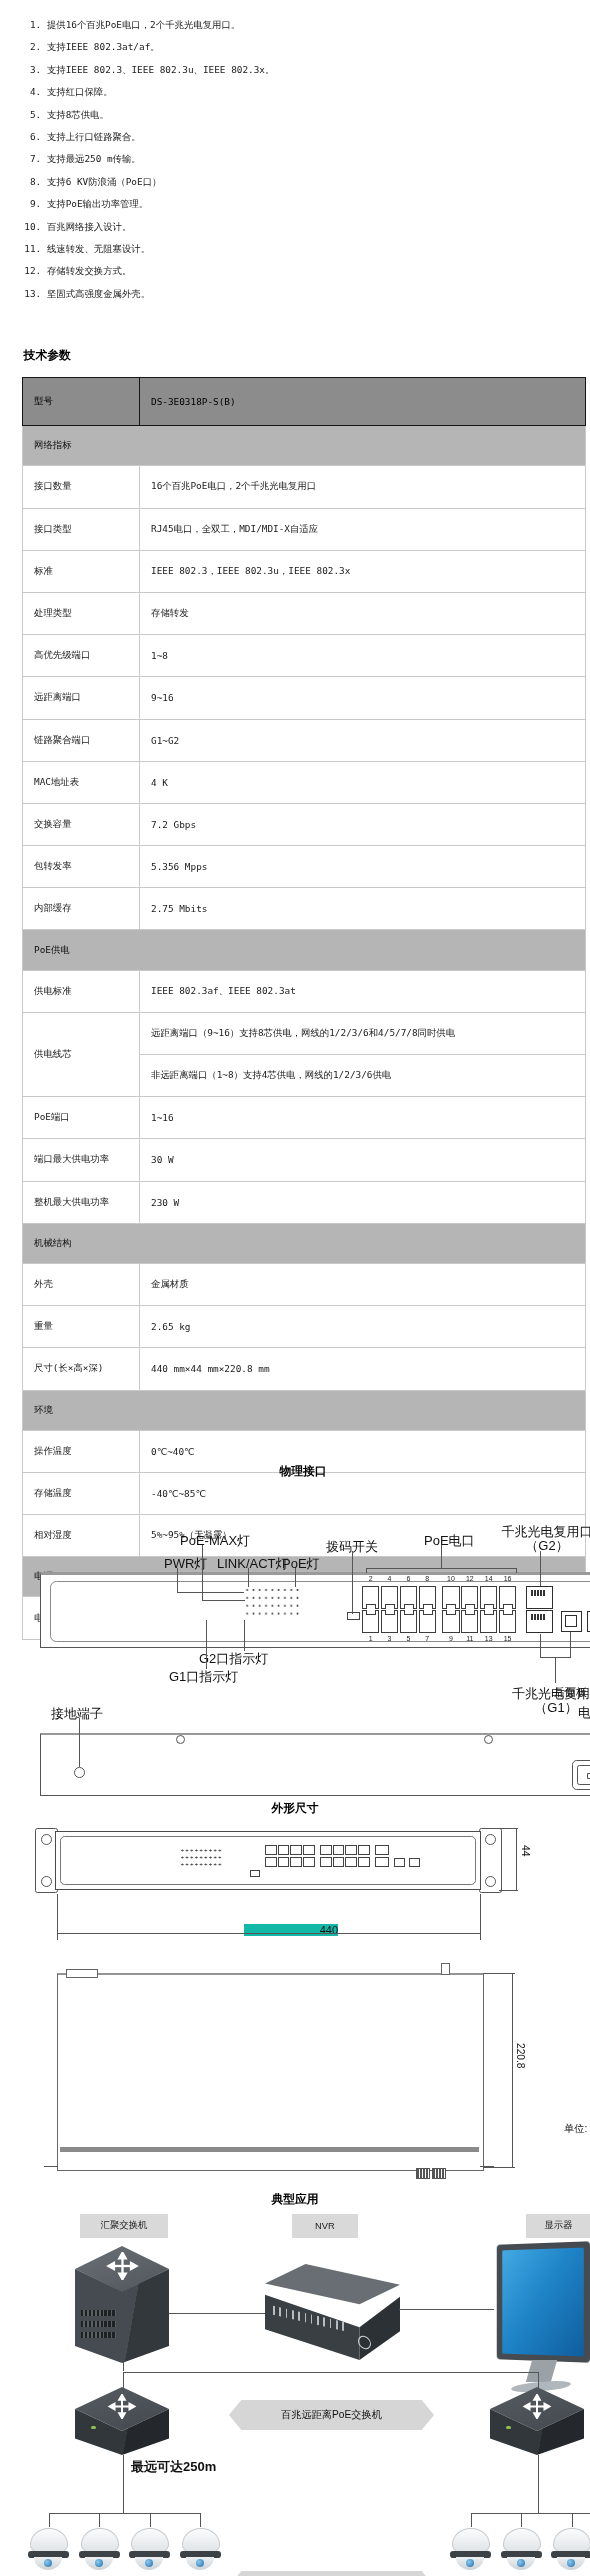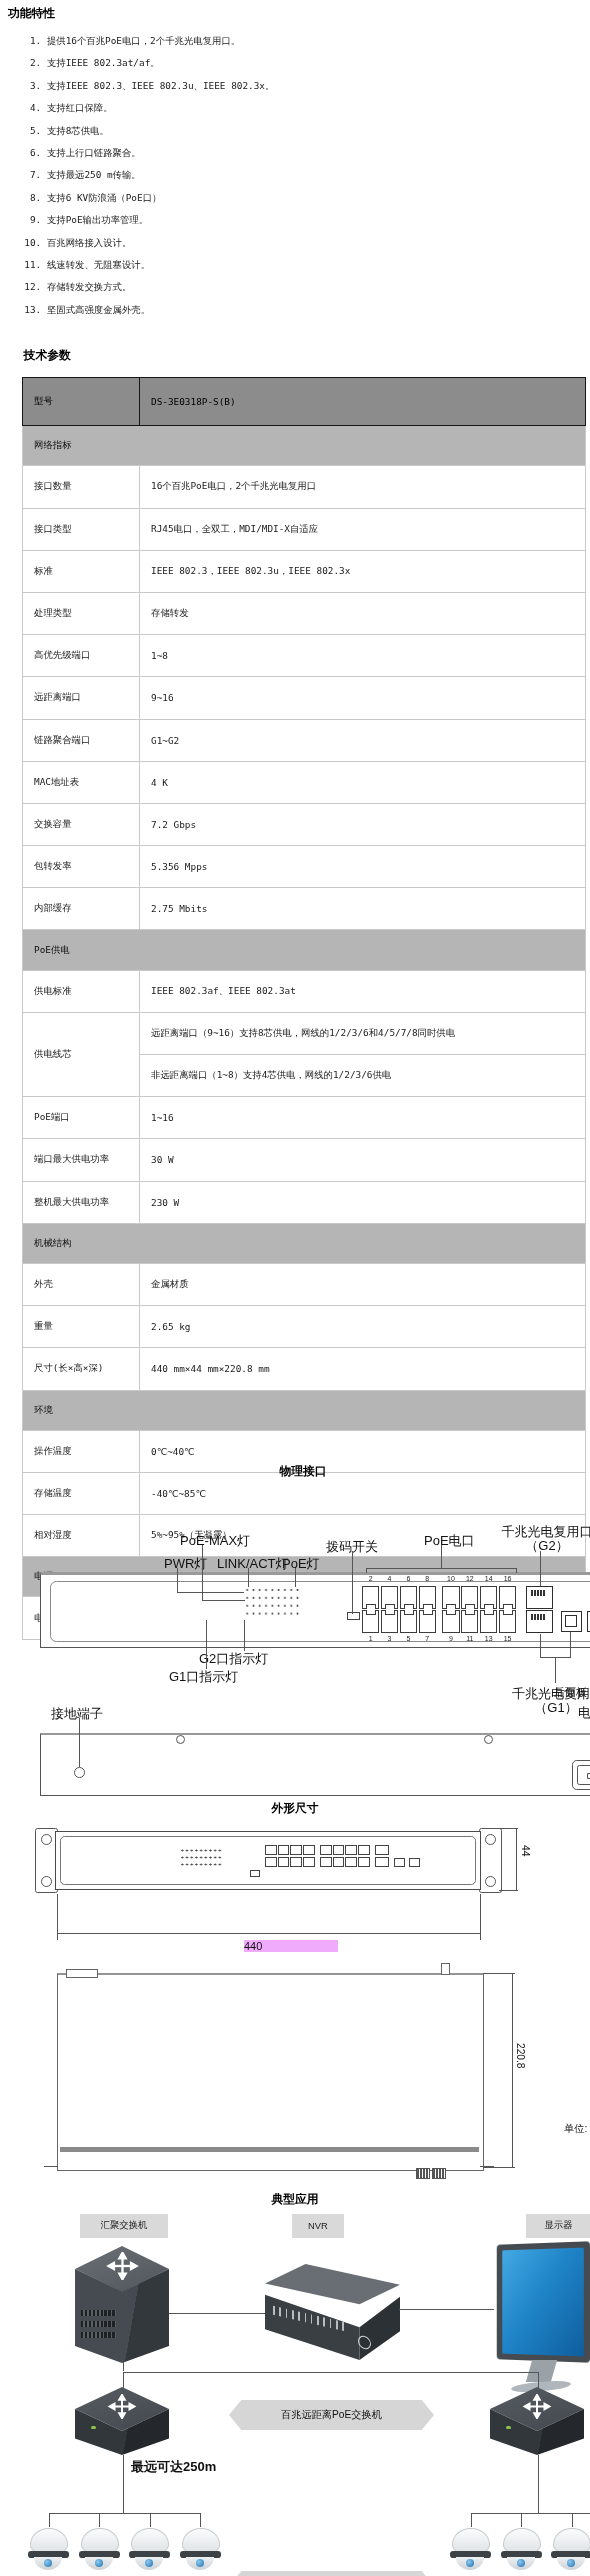--- a/index.html
+++ b/index.html
@@ -105,21 +105,20 @@
   .inlet{position:absolute;border:1.2px solid #555;border-radius:4.7px;background:#fff;}
   .inlet-in{position:absolute;inset:3.9px;border:0.8px solid #555;border-radius:2.4px;}
   .inlet-dot{position:absolute;left:50%;top:50%;width:3.9px;height:3.9px;margin:-2px;border:0.8px solid #555;border-radius:0.8px;}
 </style>
 </head>
 <body>
 
 <div class="page">
 
   <div class="abs" id="features">
-    <div class="h">功能特性</div>
     <ol id="feature-list">
         <li>提供16个百兆PoE电口，2个千兆光电复用口。</li>
         <li>支持IEEE 802.3at/af。</li>
         <li>支持IEEE 802.3、IEEE 802.3u、IEEE 802.3x。</li>
         <li>支持红口保障。</li>
         <li>支持8芯供电。</li>
         <li>支持上行口链路聚合。</li>
         <li>支持最远250 m传输。</li>
         <li>支持6 KV防浪涌（PoE口）</li>
         <li>支持PoE输出功率管理。</li>
@@ -388,21 +387,21 @@
         <div class="mini" style="margin-right: 0.8px; margin-left: 4.7px;"></div>
         <div class="mini" style="margin-right: 0.8px;"></div>
         <div class="mini" style="margin-right: 0.8px;"></div>
         <div class="mini" style="margin-right: 0.8px;"></div>
       </div>
     <div class="mini abs" style="left:375px;top:44px;width:14px;"></div>
     <div class="mini abs" style="left:375px;top:56px;width:14px;"></div>
     <div class="mini abs" style="left:394px;top:57px;width:11px;height:9.4px;"></div>
     <div class="mini abs" style="left:409px;top:57px;width:11px;height:9.4px;"></div>
     <div class="abs dfont vtext" style="left:520px;top:44px;font-size:10.2px;">44</div>
-    <div class="abs dfont" style="left:244px;top:123px;width:94px;text-align:left;background:#f0abfc;font-size:11px;margin-top:16px;">440</div>
+    <div class="abs dfont" style="left:244px;top:123px;width:94px;text-align:right;background:#14b8a6;font-size:11px;">440</div>
 
     <div class="abs" style="left:57px;top:172px;width:425px;height:195px;border:1.2px solid #666;border-top:2.4px solid #949494;background:#fff;"></div>
     <div class="abs" style="left:66px;top:168px;width:30px;height:7px;border:0.8px solid #666;background:#fff;"></div>
     <div class="abs" style="left:441px;top:162px;width:7px;height:10.2px;border:0.8px solid #666;background:#fff;"></div>
     <div class="abs" style="left:60px;top:346px;width:419px;height:4.7px;background:#8a8a8a;"></div>
     <div class="abs" style="left:416px;top:367px;width:11.8px;height:8.7px;background:repeating-linear-gradient(90deg,#555 0 1.6px,#fff 1.6px 3.1px);border:0.8px solid #555;"></div>
     <div class="abs" style="left:432px;top:367px;width:11.8px;height:8.7px;background:repeating-linear-gradient(90deg,#555 0 1.6px,#fff 1.6px 3.1px);border:0.8px solid #555;"></div>
     <div class="abs dfont vtext" style="left:515px;top:242px;font-size:10.2px;">220.8</div>
     <div class="abs dfont" style="left:564px;top:321px;font-size:10.2px;">单位: mm</div>
   <div class="line" style="left: 499px; top: 27px; width: 19px; height: 0.8px;"></div>
@@ -415,21 +414,21 @@
       <div class="line" style="left: 483px; top: 366px; width: 31.5px; height: 0.8px;"></div>
       <div class="line" style="left: 512px; top: 172px; width: 0.8px; height: 195px;"></div>
       <div class="line" style="left: 44px; top: 365px; width: 14px; height: 0.8px;"></div>
       <div class="line" style="left: 480px; top: 365px; width: 14px; height: 0.8px;"></div>
     </div>
 
   <div class="abs" id="application" style="top:2189px;left:0;width:590px;height:387px;">
     <div class="abs h centered" style="top:3.1px;">典型应用</div>
 
     <div class="dev-label" style="left:80px;top:25px;width:88px;">汇聚交换机</div>
-    <div class="dev-label" style="left:292px;top:25px;width:52px;">NVR</div>
+    <div class="dev-label" style="left:292px;top:25px;width:66px;">NVR</div>
     <div class="dev-label" style="left:526px;top:25px;width:65px;">显示器</div>
 
     <div class="tower">
       <div class="tower-top"></div>
       <svg class="arrows-icon" style="left:30px;top:5.5px;" width="35" height="28" viewBox="0 0 44 36">
         <g stroke="#fff" stroke-width="3" fill="#fff">
           <line x1="8" y1="18" x2="36" y2="18"></line>
             <line x1="22" y1="5" x2="22" y2="31"></line>
           <polygon points="4,18 11,14 11,22"></polygon>
             <polygon points="40,18 33,14 33,22"></polygon>

